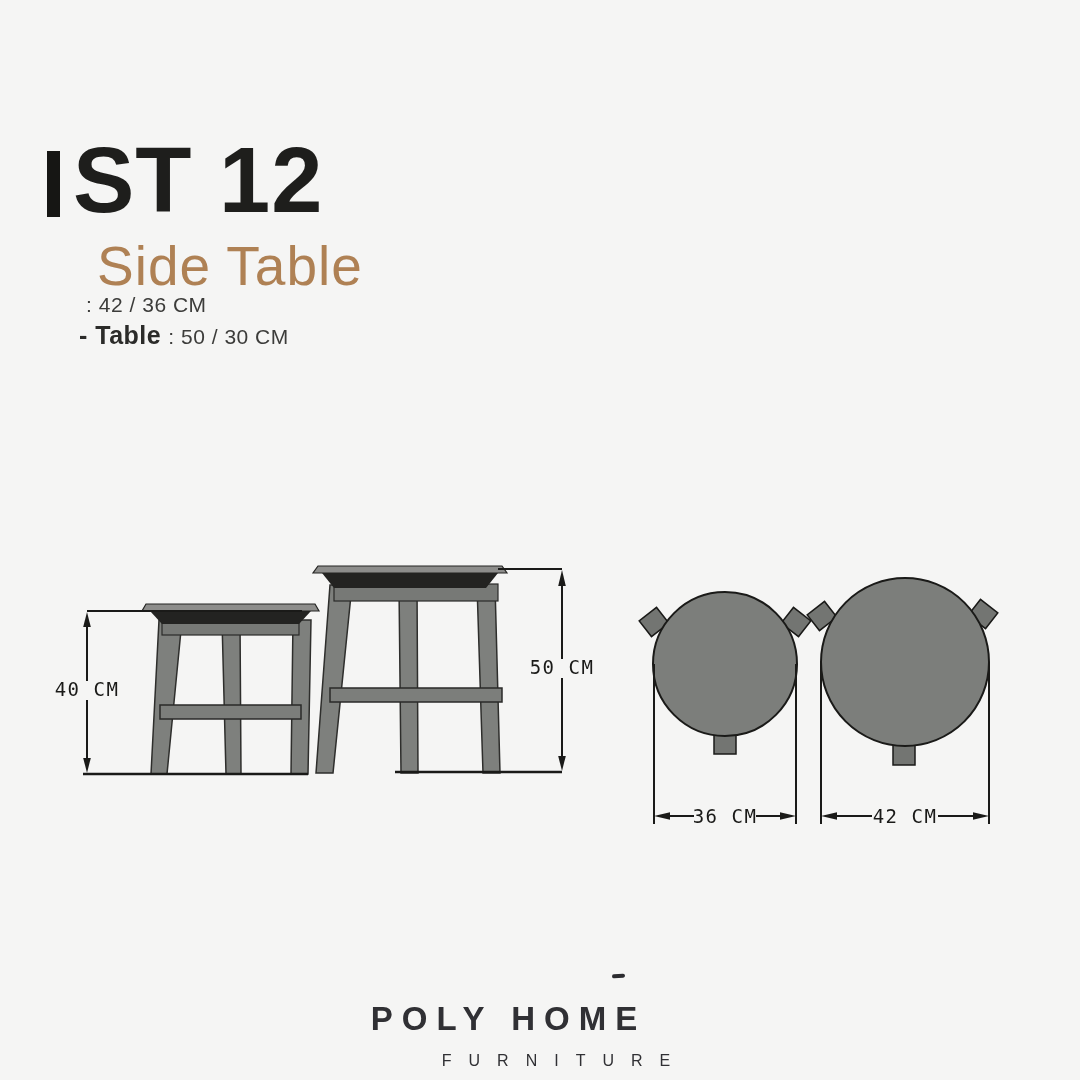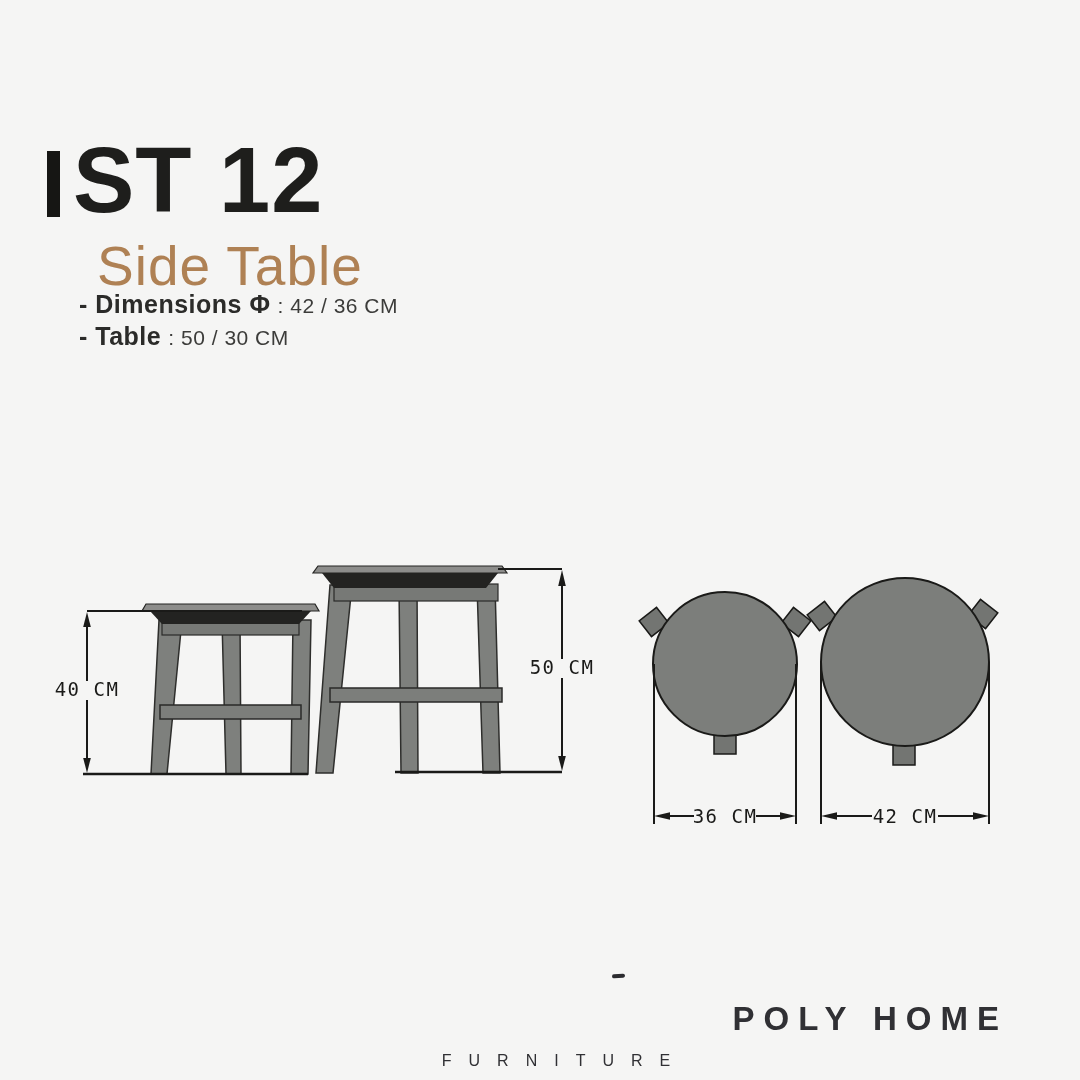--- a/index.html
+++ b/index.html
@@ -29,37 +29,36 @@
   .shadow{fill:#232321;}
   .stretcher{fill:#7c7e7b;stroke:#2a2a28;stroke-width:1.5;}
   .tcircle{fill:#7c7e7b;stroke:#1a1a18;stroke-width:2;}
   .foot{fill:#737572;stroke:#1a1a18;stroke-width:1.5;}
   .dim line{stroke:#1a1a18;stroke-width:2;}
   .dim line.thick{stroke-width:2.6;}
   .dim .arr{fill:#1a1a18;}
   .dim text{font-family:"DejaVu Sans Mono",monospace;font-size:19px;letter-spacing:1.5px;fill:#1a1a18;text-anchor:middle;}
   
   .logo-dash{position:absolute;left:612px;top:974px;width:13px;height:3.5px;background:#2c2c30;border-radius:2px;transform:rotate(-4deg);}
-  .brand{position:absolute;left:0;top:1002px;width:1008px;text-align:right;font-size:33px;line-height:1;font-weight:bold;letter-spacing:9px;text-indent:9px;color:#303034;margin:0;white-space:nowrap;}
+  .brand{position:absolute;left:0;top:1002px;width:1008px;text-align:center;font-size:33px;line-height:1;font-weight:bold;letter-spacing:9px;text-indent:9px;color:#303034;margin:0;white-space:nowrap;}
   .brand-sub{position:absolute;left:0;top:1037px;width:1080px;text-align:center;font-size:16px;line-height:1;font-weight:500;letter-spacing:17px;text-indent:17px;color:#303034;margin:16px;white-space:nowrap;}
 </style>
 </head>
 <body>
 
 <div class="sheet">
 
   <header>
     <div class="title-row">
       <span class="accent-bar"></span>
       <h1 class="code">ST 12</h1>
     </div>
     <h2 class="name">Side Table</h2>
     <ul class="specs">
       <li class="spec">
-        <span class="spec-label">- Dimensions Φ</span>
         <span class="spec-sep">:</span>
         <span class="spec-value">42 / 36 CM</span>
       </li>
       <li class="spec">
         <span class="spec-label">- Table</span>
         <span class="spec-sep">:</span>
         <span class="spec-value">50 / 30 CM</span>
       </li>
     </ul>
   </header>

